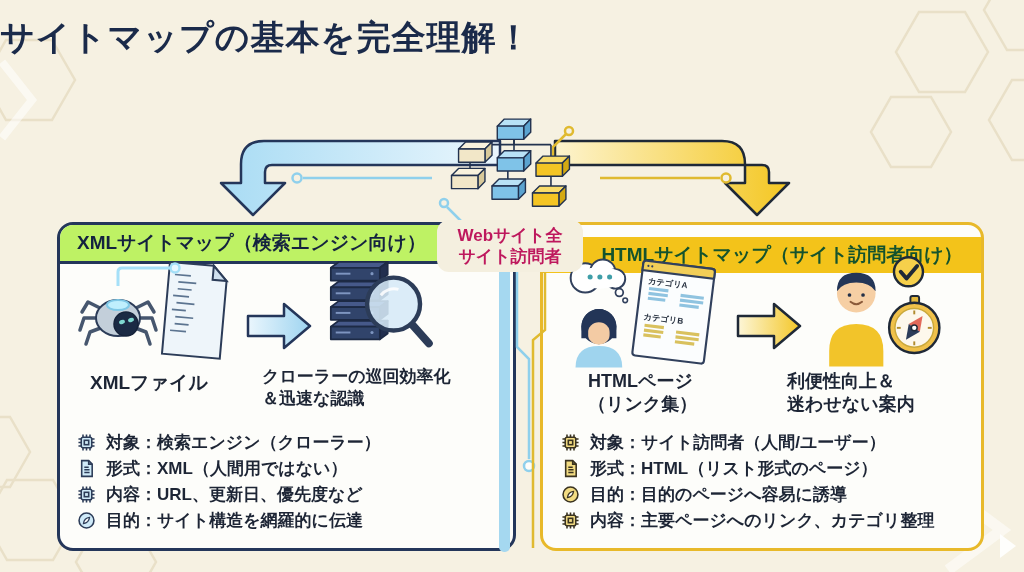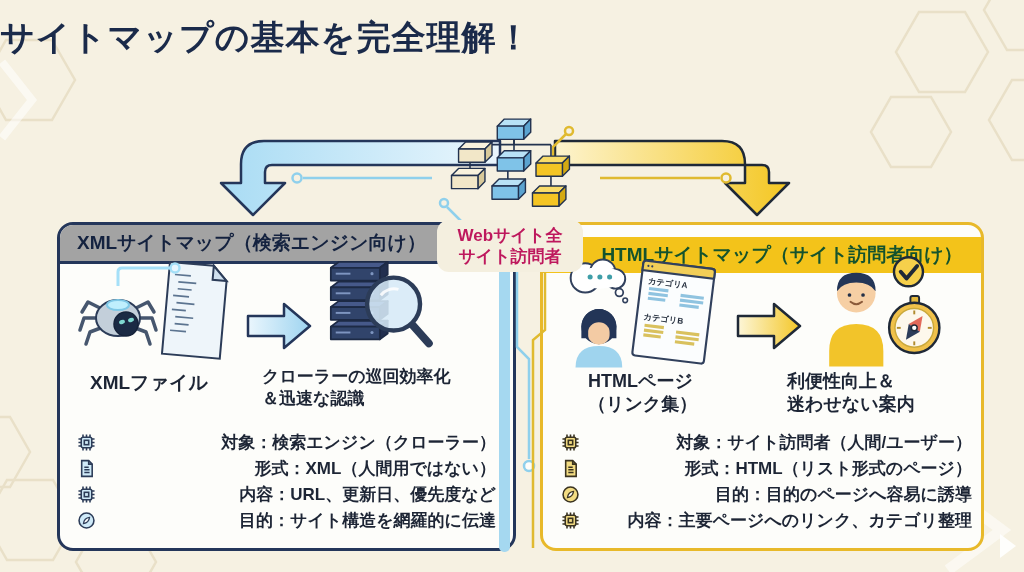--- a/index.html
+++ b/index.html
@@ -17,40 +17,40 @@
     color:#1a2a4a;font-weight:800;font-size:34px;line-height:1.28;letter-spacing:1px;
   }
   
   .panel{top:222px;height:323px;background:#fdfdfa;border-radius:16px;z-index:1;overflow:hidden;}
   .panel.left{left:57px;width:453px;border:3px solid #24365a;}
   .panel.right{left:540px;width:438px;border:3px solid #e8b92a;}
   .panel-header{
     height:36px;display:flex;align-items:center;justify-content:center;
     font-size:19px;font-weight:800;
   }
-  .panel.left .panel-header{background:#a3a3a3;border-bottom:3px solid #24365a;color:#14223f;padding-right:70px;}
+  .panel.left .panel-header{background:#bef264;border-bottom:3px solid #24365a;color:#14223f;padding-right:70px;}
   .panel.right .panel-header{background:#f3c31a;color:#14532d;padding-left:40px;margin-top:12px;}
   
   .badge{
     left:437px;top:220px;width:146px;height:52px;z-index:4;
     background:#f4efdf;border-radius:12px;
     display:flex;flex-direction:column;align-items:center;justify-content:center;
     color:#be185d;font-weight:800;font-size:17px;line-height:1.25;
   }
   
   .ill-label{z-index:2;text-align:left;color:#1d2535;font-weight:800;}
   .lbl-xmlfile{left:90px;top:370px;width:150px;font-size:19px;}
   .lbl-crawler{left:262px;top:366px;width:200px;font-size:17px;line-height:22px;}
   .lbl-htmlpage{left:588px;top:370px;width:150px;font-size:18px;line-height:23px;}
   .lbl-benefit{left:787px;top:370px;width:180px;font-size:18px;line-height:23px;}
   
   .bullets{z-index:2;top:432px;display:flex;flex-direction:column;gap:5px;}
   .bullets.bl{left:76px;width:420px;}
   .bullets.br{left:560px;width:412px;}
-  .bullet-row{display:flex;align-items:center;gap:9px;height:21px;justify-content:space-between;}
+  .bullet-row{display:flex;align-items:center;gap:9px;height:21px;}
   .bicon{width:21px;height:21px;flex:0 0 21px;}
   .btext{font-size:17px;font-weight:700;color:#1d2535;white-space:nowrap;}
   .layer{left:0;top:0;width:1024px;height:572px;pointer-events:none;}
   .z0{z-index:0}.z2{z-index:2}.z3{z-index:3}
 </style>
 </head>
 <body>
 
 <svg class="abs layer z0" viewBox="0 0 1024 572">
   <g fill="none" stroke="#e9e0c8" stroke-width="2.5">

